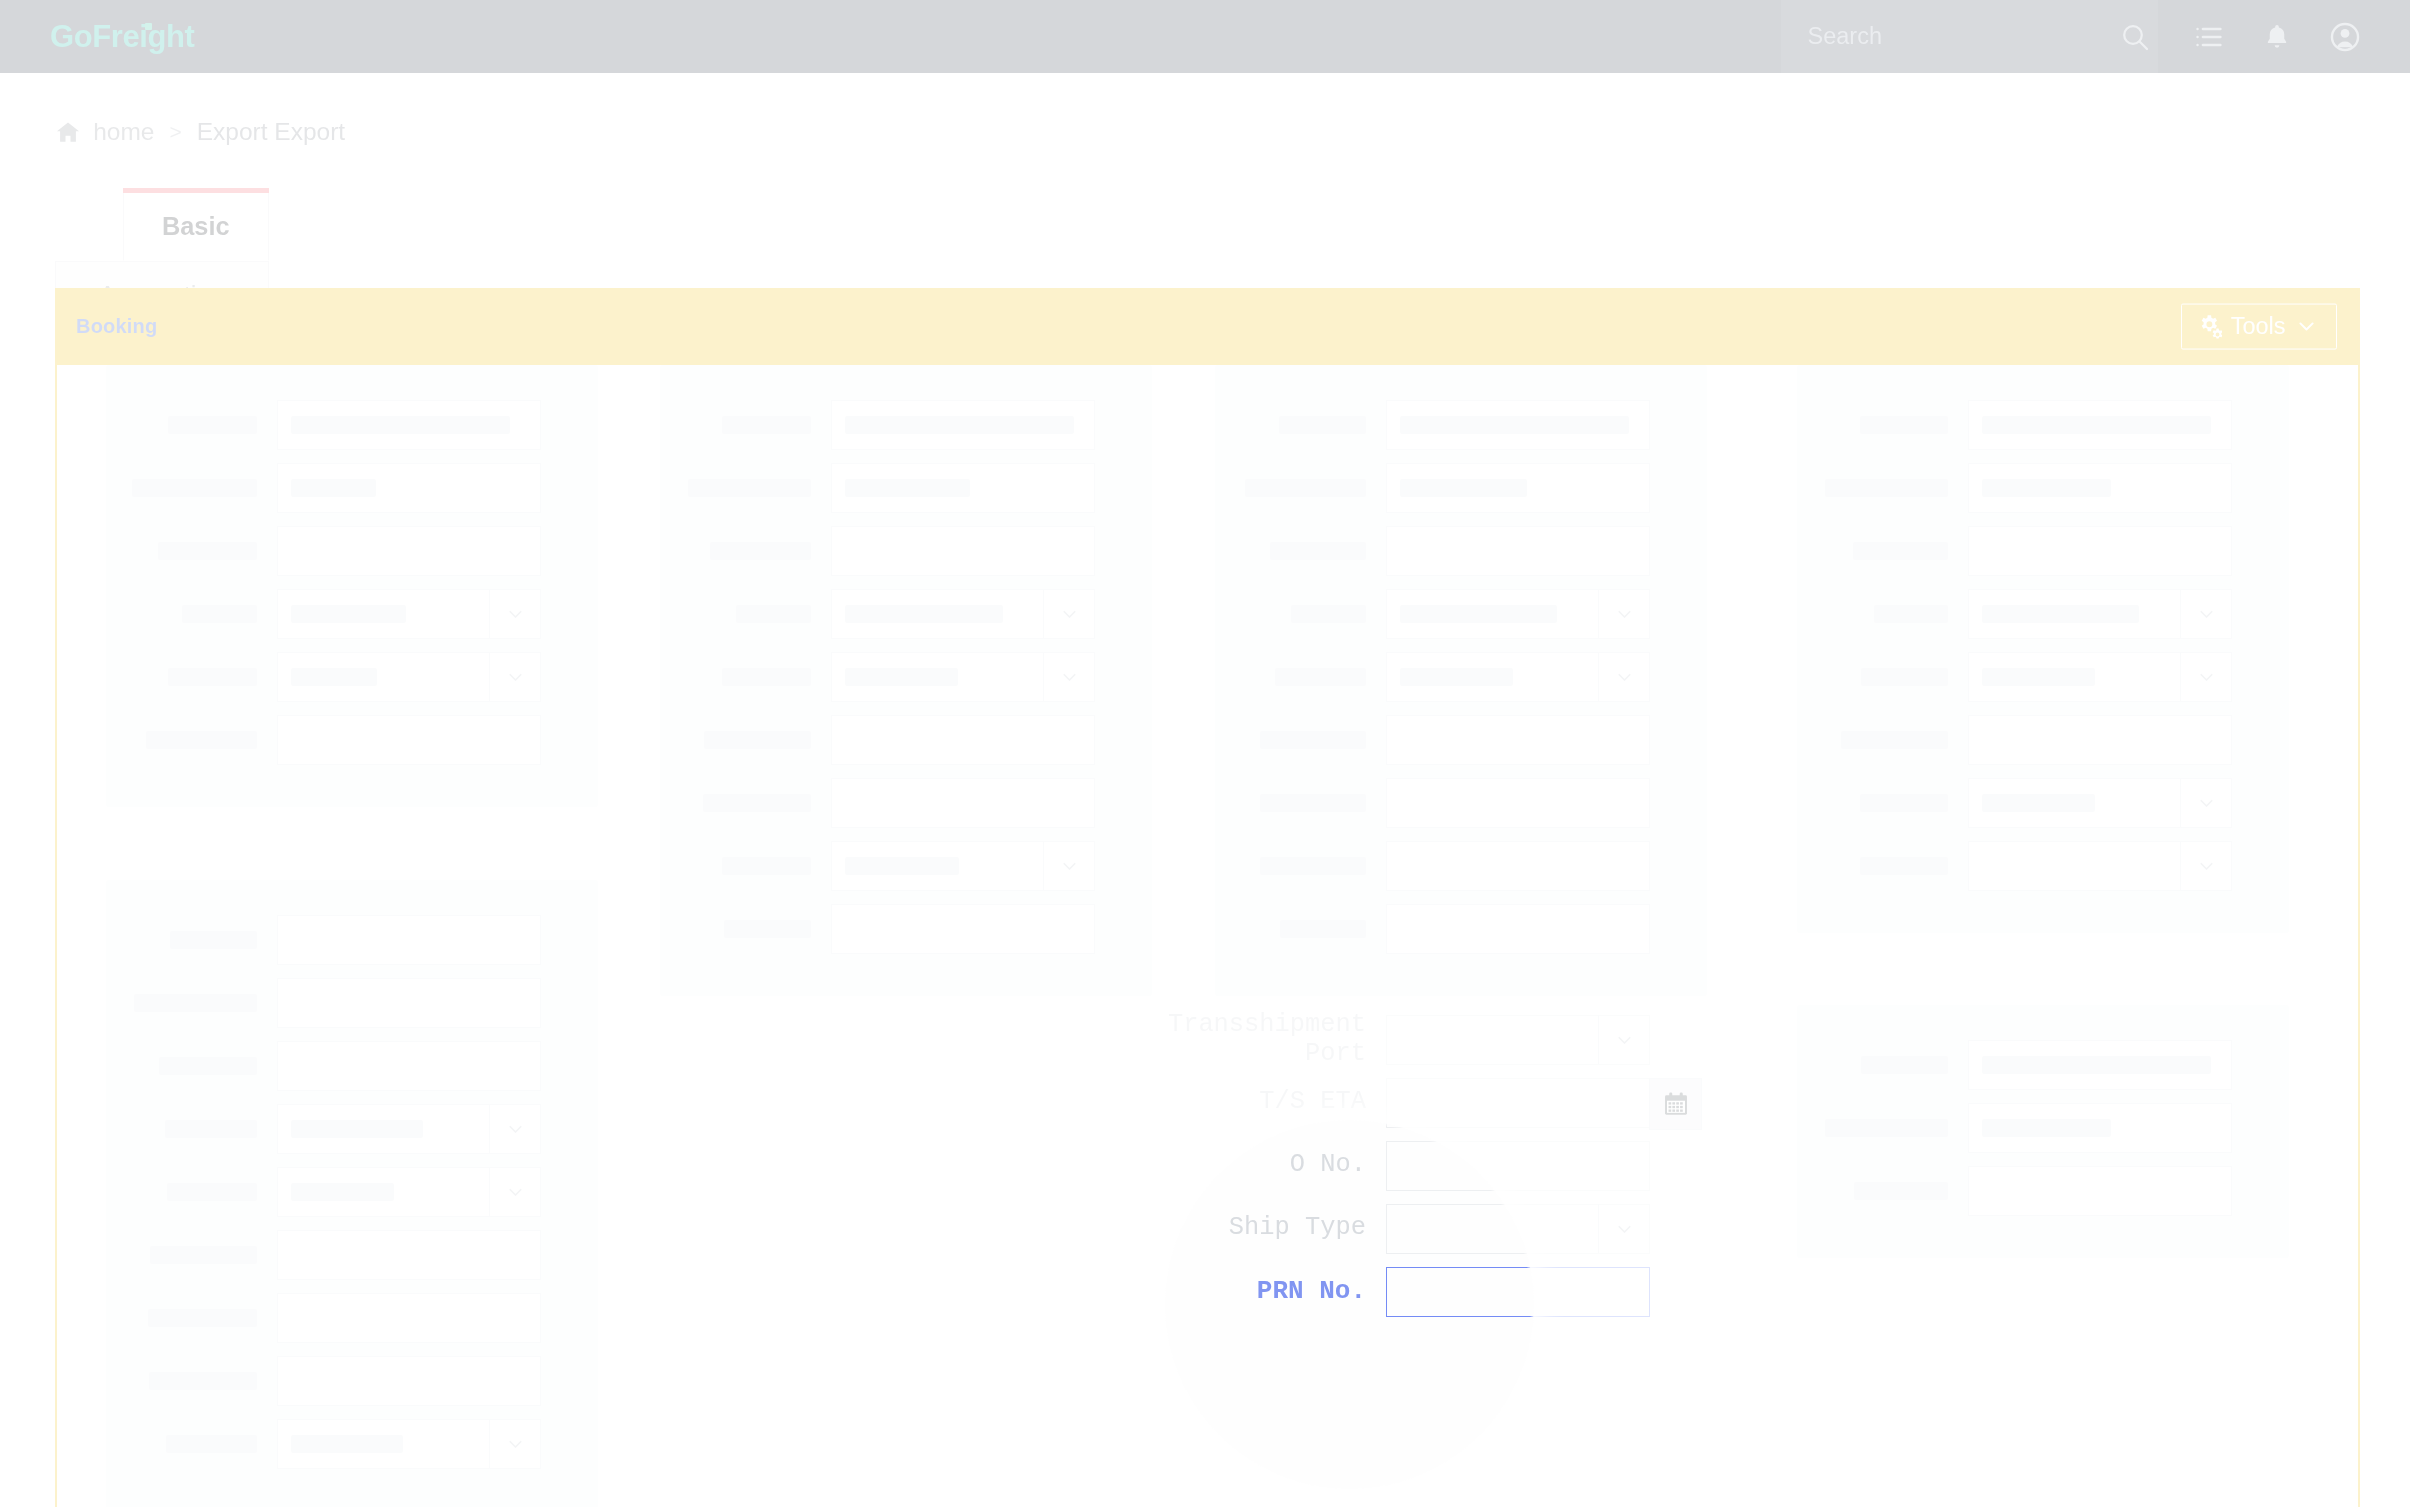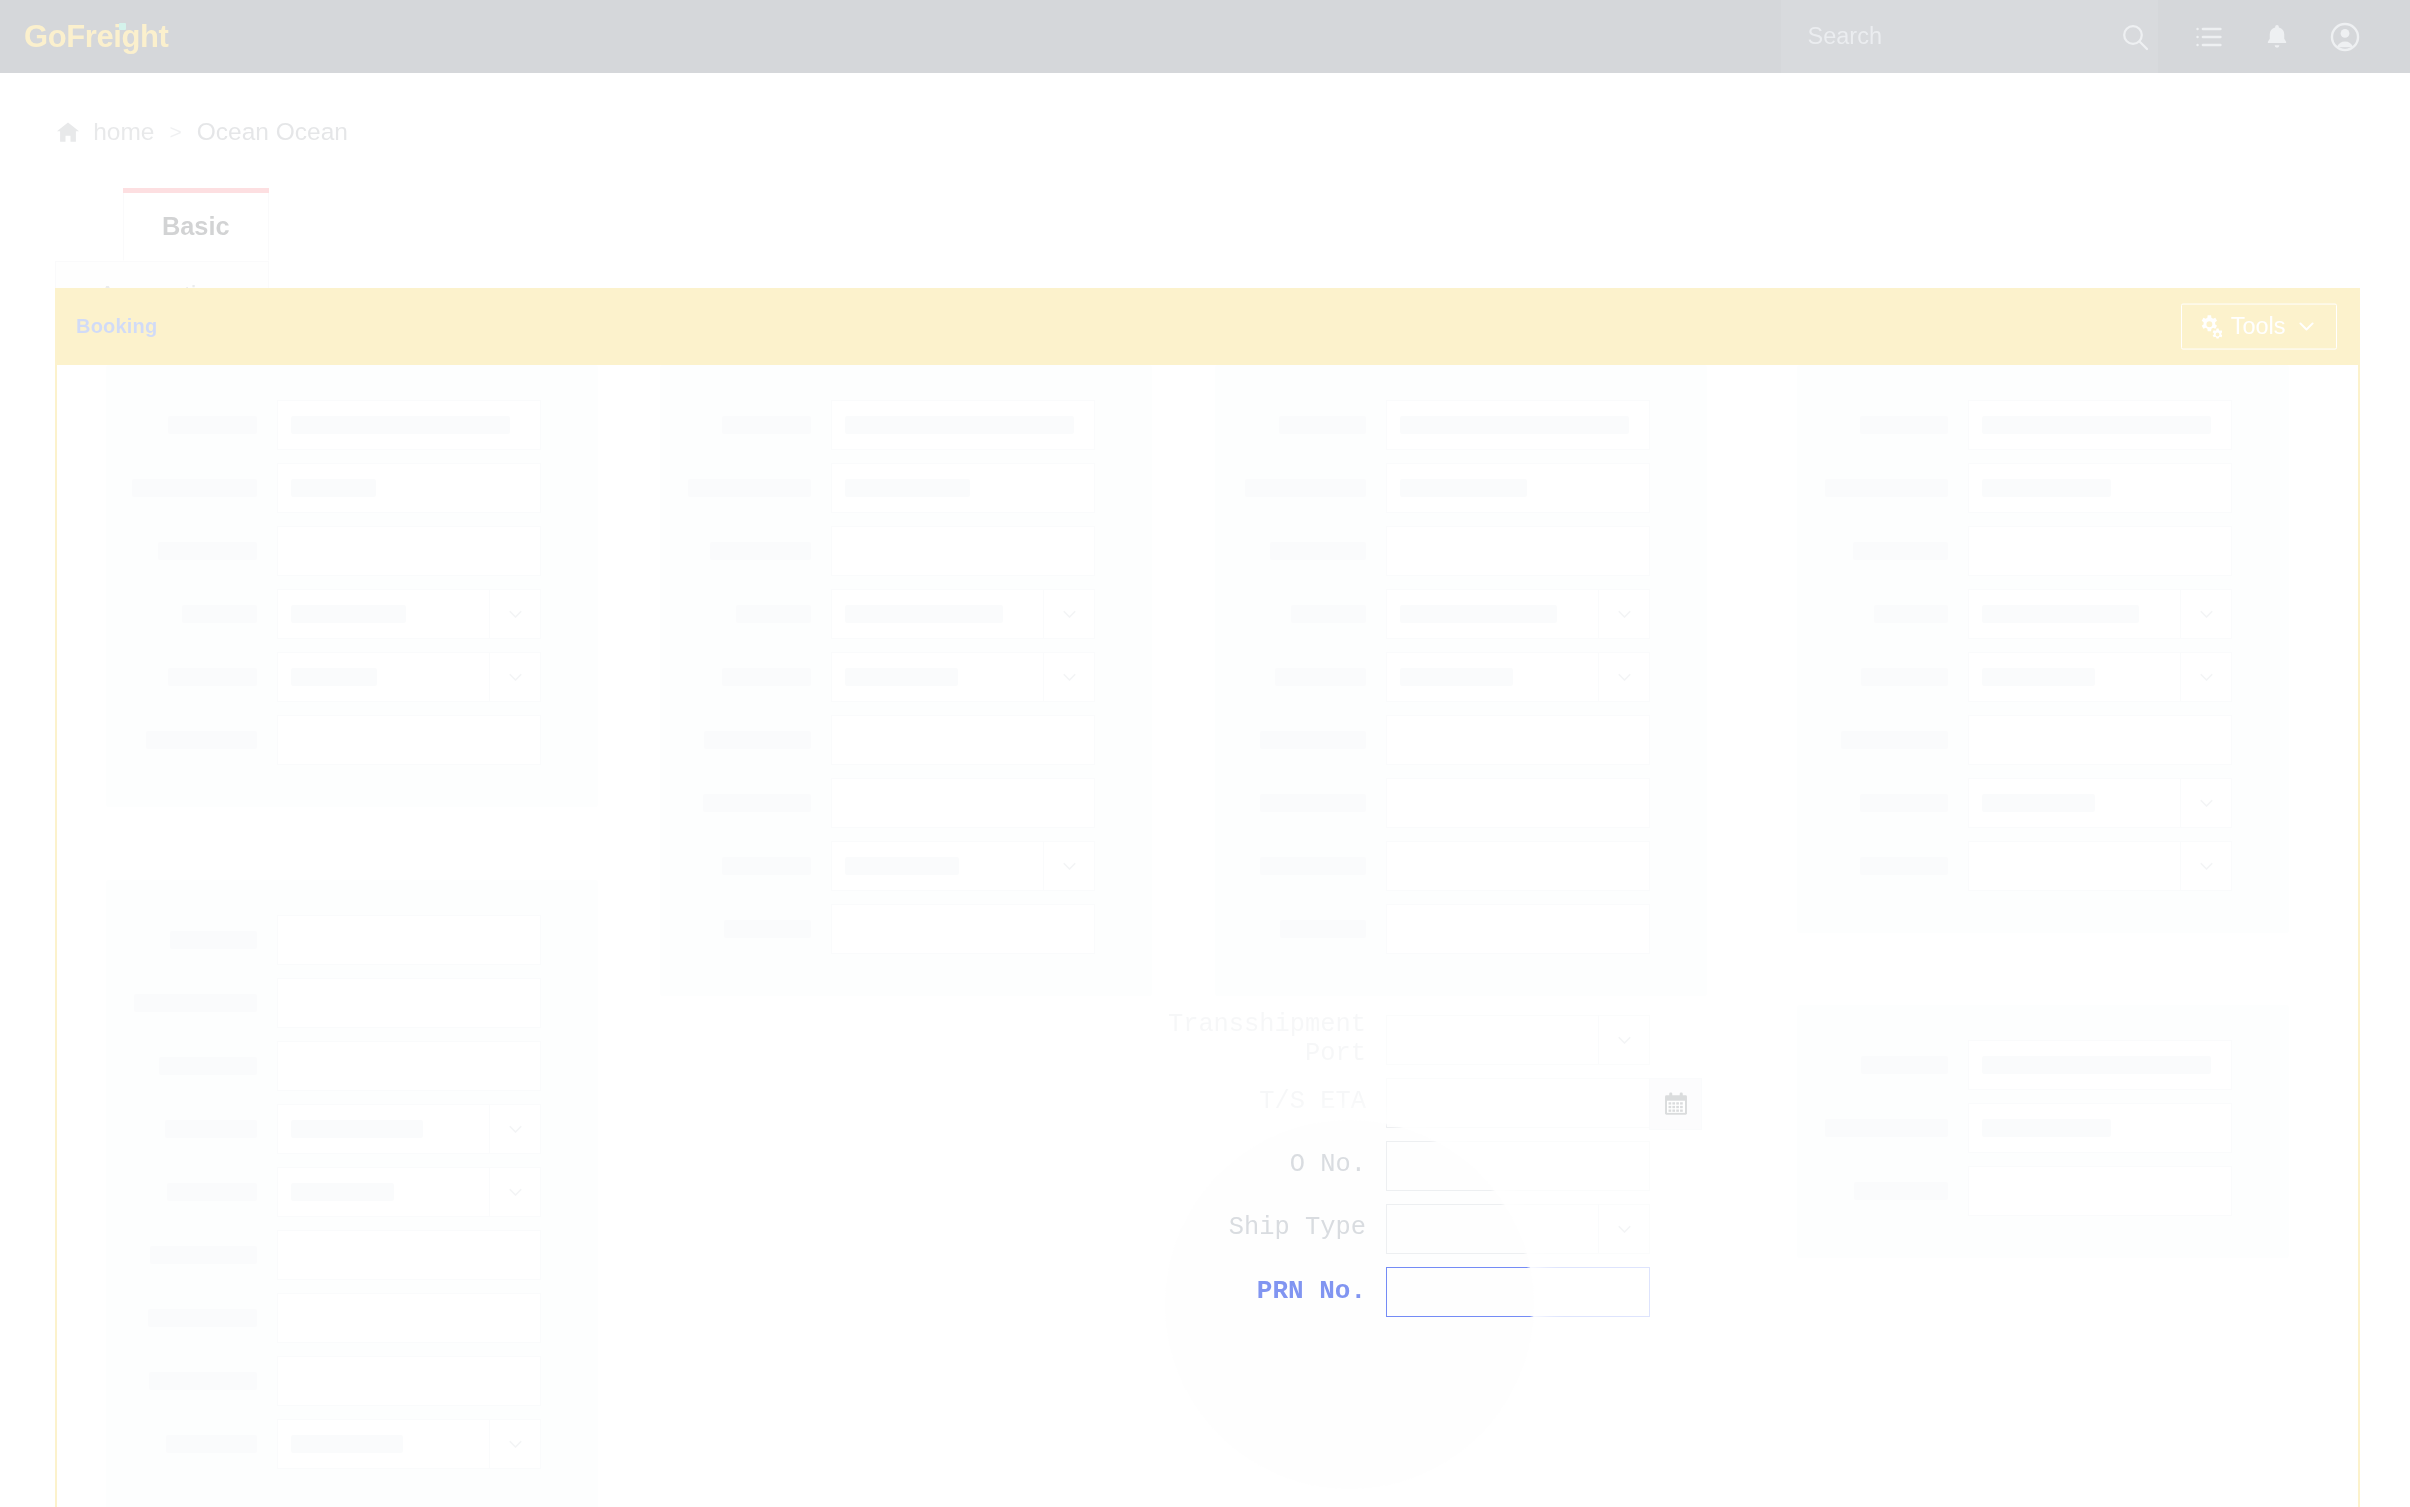--- a/index.html
+++ b/index.html
@@ -14,25 +14,25 @@
   }
 
   
   .topbar {
     position: absolute; top: 0; left: 0;
     width: 2411px; height: 73px;
     background: #2e3846;
     display: flex; align-items: center;
   }
   .brand {
-    color: #eab308;
+    color: #14b8a6;
     font-size: 31px;
     font-weight: 700;
     letter-spacing: -0.4px;
-    margin-left: 24px;
+    margin-left: 50px;
     position: relative;
     white-space: nowrap;
   }
   .brand-dot {
     position: absolute;
     width: 6.6px; height: 6.6px;
     background: #2bbd9c;
     border-radius: 0.9px;
     left: 95px; top: 4.7px;
   }
@@ -291,21 +291,21 @@
 </div>
 
 <div class="breadcrumb">
   <span class="home-ico">
     <svg width="26" height="26" viewBox="0 0 24 24" fill="#8a8f96">
       <path d="M12 3.2 1.8 11.2h2.9V21h5.0v-5.6h4.6V21h5.0v-9.8h2.9z"></path>
     </svg>
   </span>
   <span>home</span>
   <span class="sep">&gt;</span>
-  <span class="crumb">Ocean Ocean</span>
+  <span class="crumb">Export Export</span>
 </div>
 
 <div class="tabs">
   <div class="tab active">
     <span>Basic</span>
   </div>
   <div class="tab">
     <span>Accounting</span>
   </div>
   <div class="tab">

